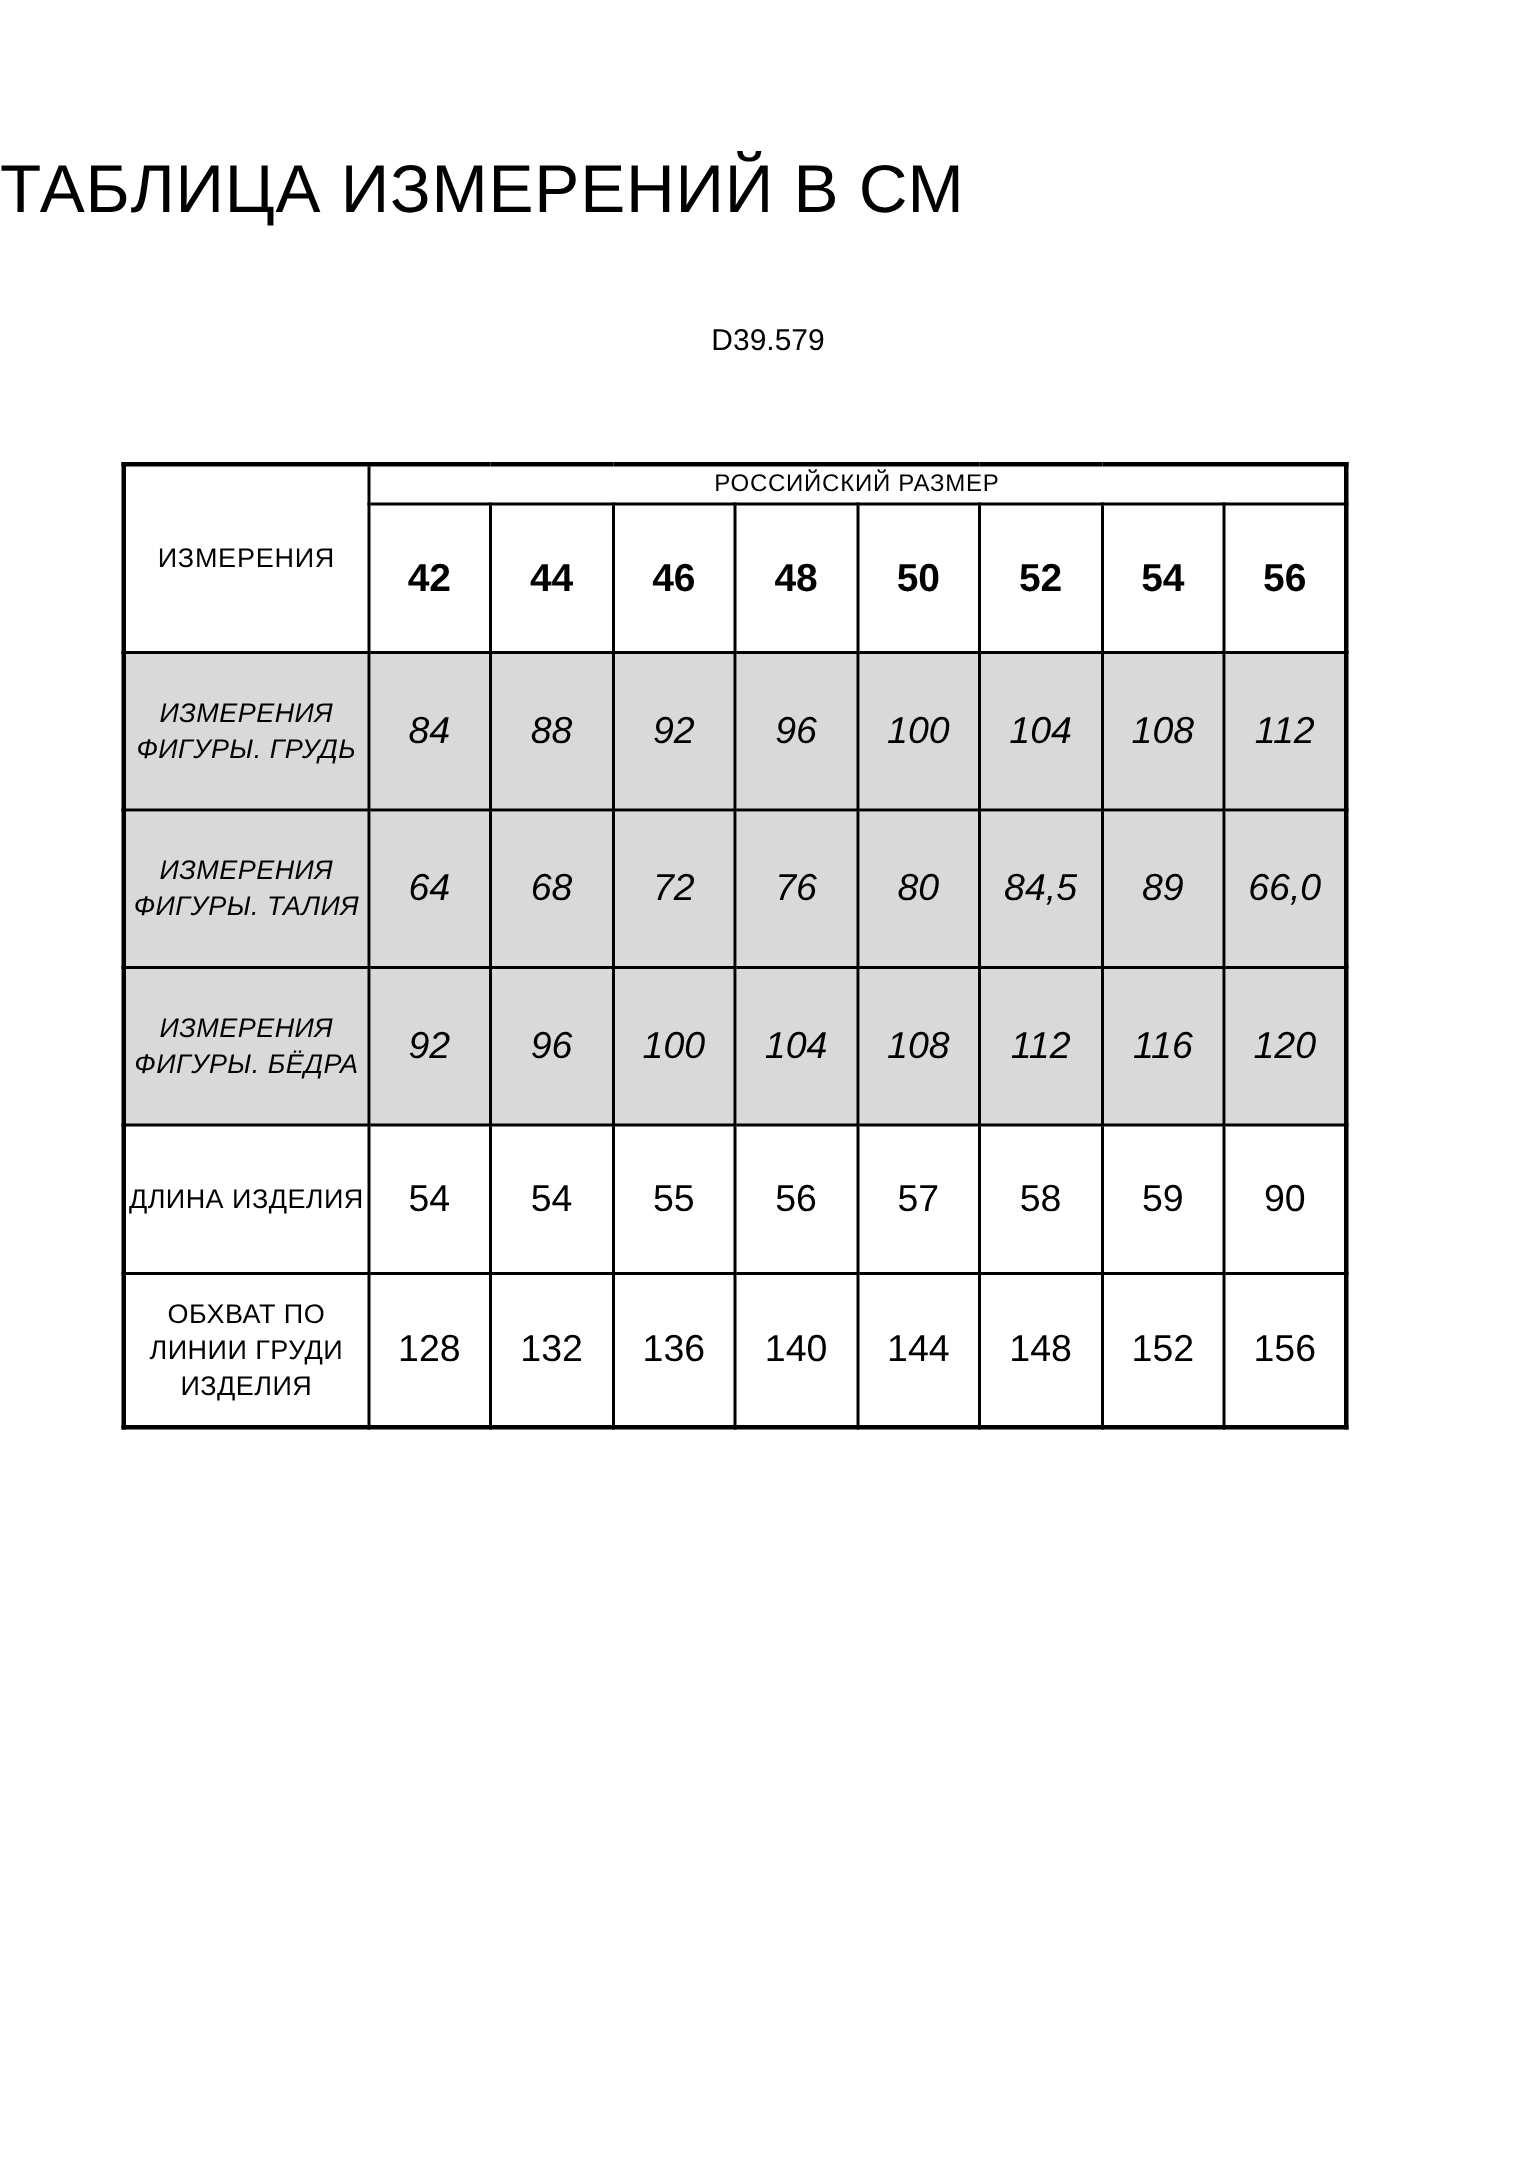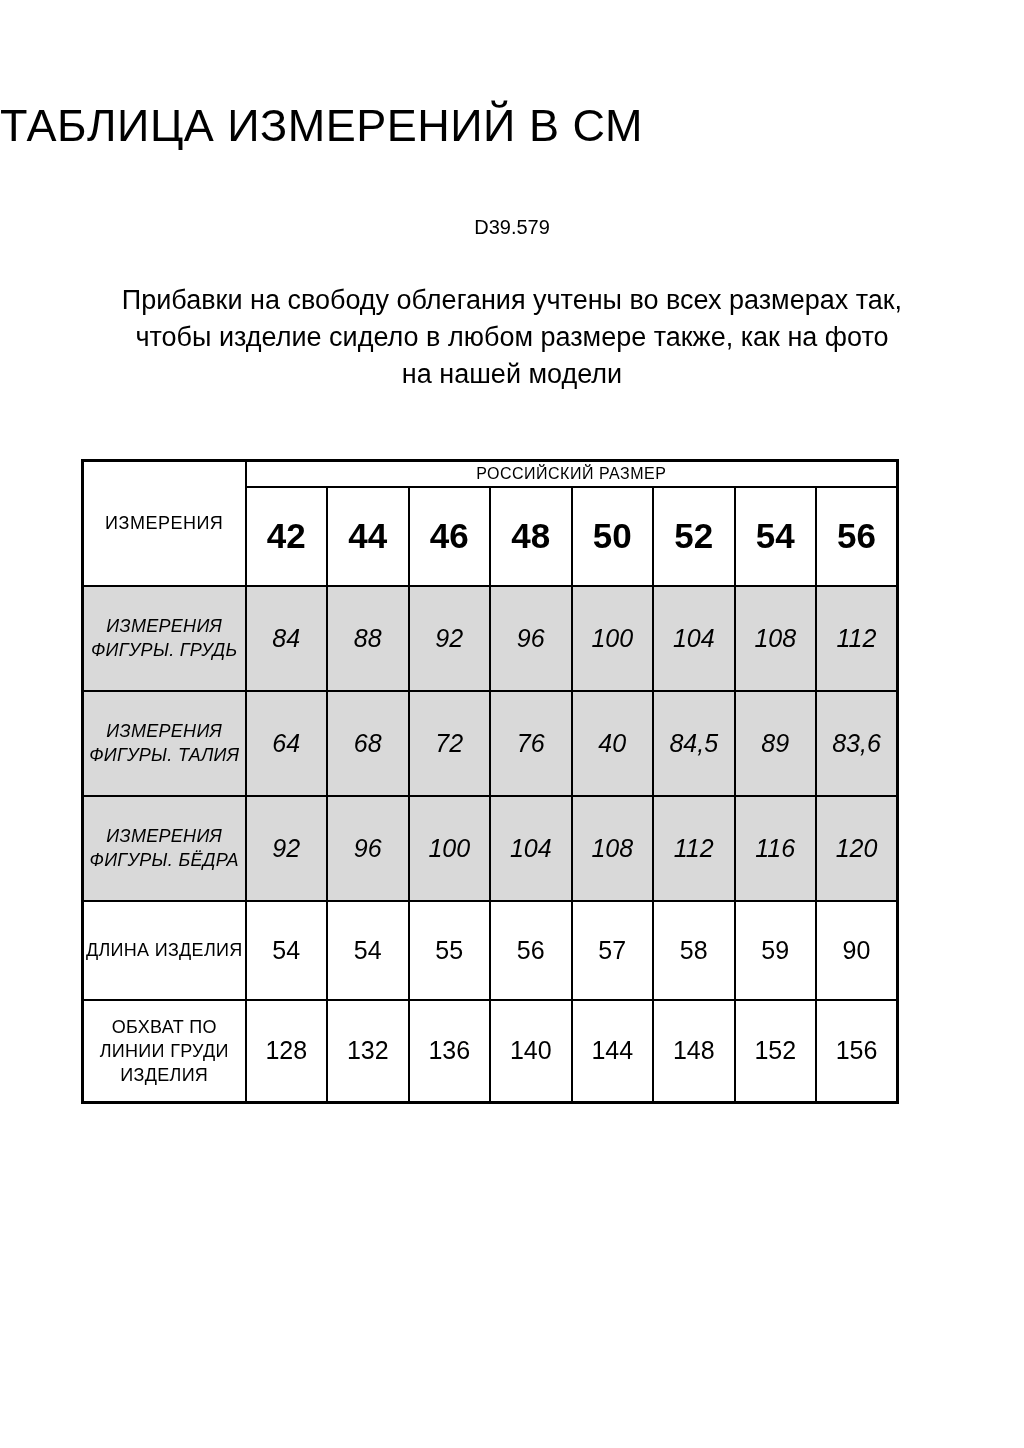--- a/index.html
+++ b/index.html
@@ -61,21 +61,21 @@
 
   td.corner-header {
     font-size: 18px;
     letter-spacing: 0.5px;
   }
   td.group-header {
     font-size: 16px;
     letter-spacing: 0.5px;
   }
   td.size-header {
-    font-size: 35px;
+    font-size: 26px;
     font-weight: bold;
   }
   td.row-label {
     font-size: 18px;
     line-height: 24px;
     white-space: pre-line;
     letter-spacing: 0.3px;
   }
   td.cell-value {
     font-size: 25px;
@@ -86,23 +86,20 @@
 </style>
 </head>
 <body>
 
 <div>
 
   <h1 class="page-title">ТАБЛИЦА ИЗМЕРЕНИЙ В СМ</h1>
 
   <div class="product-code">D39.579</div>
 
-  <p class="fit-note">Прибавки на свободу облегания учтены во всех размерах так,
-чтобы изделие сидело в любом размере также, как на фото
-на нашей модели</p>
 
   <table class="measurements">
     <colgroup>
       <col class="c-label">
       <col class="c-size">
         <col class="c-size">
         <col class="c-size">
         <col class="c-size">
       <col class="c-size">
         <col class="c-size">
@@ -138,24 +135,24 @@
         <td class="cell-value">112</td>
       </tr>
 
       <tr class="r-data shaded">
         <td class="row-label">ИЗМЕРЕНИЯ
 ФИГУРЫ. ТАЛИЯ</td>
         <td class="cell-value">64</td>
         <td class="cell-value">68</td>
         <td class="cell-value">72</td>
         <td class="cell-value">76</td>
-        <td class="cell-value">40</td>
+        <td class="cell-value">80</td>
         <td class="cell-value">84,5</td>
         <td class="cell-value">89</td>
-        <td class="cell-value">83,6</td>
+        <td class="cell-value">66,0</td>
       </tr>
 
       <tr class="r-data shaded">
         <td class="row-label">ИЗМЕРЕНИЯ
 ФИГУРЫ. БЁДРА</td>
         <td class="cell-value">92</td>
         <td class="cell-value">96</td>
         <td class="cell-value">100</td>
         <td class="cell-value">104</td>
         <td class="cell-value">108</td>

